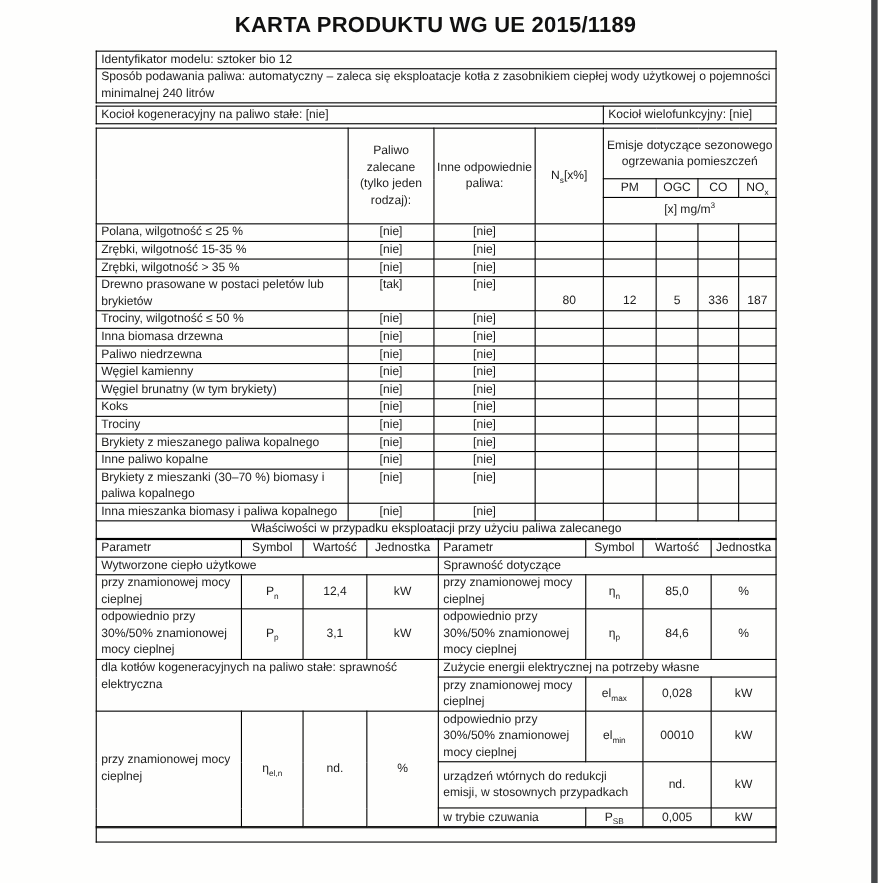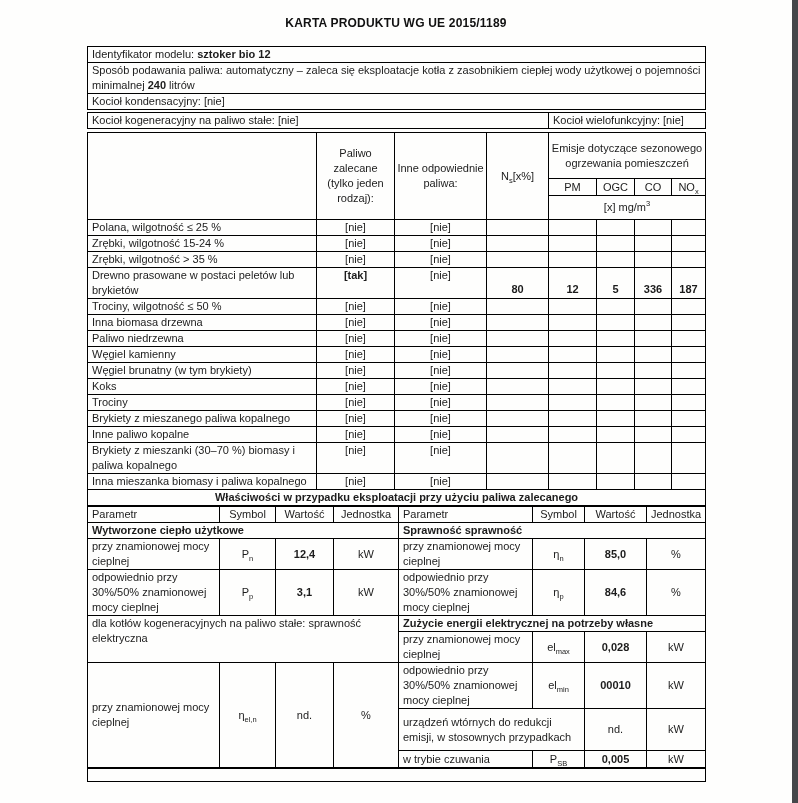--- a/index.html
+++ b/index.html
@@ -4,31 +4,31 @@
 <style>
   html,body{margin:0;padding:0;}
   body{
     width:798px;height:803px;background:#fefefd;overflow:hidden;
     font-family:"Liberation Sans","DejaVu Sans",sans-serif;color:#1c1c1c;
     position:relative;
   }
   .right-strip{position:absolute;top:0;right:0;width:6px;height:803px;background:#45474a;}
   .doc{margin-left:87px;width:618px;}
   h1{
-    font-size:12px;font-weight:bold;text-align:center;color:#111;
+    font-size:20px;font-weight:bold;text-align:center;color:#111;
     margin:13px 0 0 0;padding:0;height:33px;line-height:20px;letter-spacing:0.2px;
   }
   table{border-collapse:collapse;table-layout:fixed;width:618px;}
   td,th{
     border:1px solid #000;font-size:11px;line-height:15px;font-weight:normal;
     padding:0 2px;vertical-align:middle;overflow:hidden;color:#1c1c1c;
   }
   .tl{text-align:left;padding-left:4px;padding-right:4px;}
   .tc{text-align:center;}
-  .b{font-weight:bold;}
+  .b{font-weight:normal;}
   .vt{vertical-align:top;}
   .vb{vertical-align:bottom;padding-bottom:1px;}
   sub{font-size:7.5px;line-height:0;}
   sup{font-size:7.5px;line-height:0;}
   .gap2{height:2px;}
   .gap3{height:3px;}
   .r13{height:13px;} .r15{height:15px;} .r16{height:16px;} .r17{height:17px;}
   .r18{height:16px;} .r24{height:24px;} .r26{height:28px;} .r31{height:31px;}
   .r42{height:42px;} .r44{height:42px;} .r46{height:46px;}
 </style>
@@ -45,23 +45,20 @@
     <colgroup>
         <col style="width:618px">
       </colgroup>
     <tbody>
         <tr class="r16">
       <td class="tl"><span>Identyfikator modelu: </span><span class="b">sztoker bio 12</span></td>
     </tr>
     <tr class="r31">
       <td class="tl"><span>Sposób podawania paliwa: automatyczny –  zaleca się eksploatacje kotła z zasobnikiem ciepłej wody użytkowej o pojemności minimalnej </span><span class="b">240</span><span> litrów</span></td>
     </tr>
-    <tr class="r16">
-      <td class="tl">Kocioł kondensacyjny: [nie]</td>
-    </tr>
   </tbody>
     </table>
 
   <div class="gap2"></div>
 
   <table>
     <colgroup>
         <col style="width:461px">
         <col style="width:157px">
       </colgroup>
@@ -108,21 +105,21 @@
       <td class="tl">Polana, wilgotność ≤ 25 %</td>
       <td class="tc">[nie]</td>
       <td class="tc">[nie]</td>
       <td></td>
           <td></td>
           <td></td>
           <td></td>
           <td></td>
     </tr>
     <tr class="r16">
-      <td class="tl">Zrębki, wilgotność 15-24 %</td>
+      <td class="tl">Zrębki, wilgotność 15-35 %</td>
       <td class="tc">[nie]</td>
       <td class="tc">[nie]</td>
       <td></td>
           <td></td>
           <td></td>
           <td></td>
           <td></td>
     </tr>
     <tr class="r16">
       <td class="tl">Zrębki, wilgotność &gt; 35 %</td>
@@ -278,21 +275,21 @@
       <td class="tc">Symbol</td>
       <td class="tc">Wartość</td>
       <td class="tc">Jednostka</td>
       <td class="tl">Parametr</td>
       <td class="tc">Symbol</td>
       <td class="tc">Wartość</td>
       <td class="tc">Jednostka</td>
     </tr>
     <tr class="r15">
       <td colspan="4" class="tl b">Wytworzone ciepło użytkowe</td>
-      <td colspan="4" class="tl b">Sprawność sprawność</td>
+      <td colspan="4" class="tl b">Sprawność dotyczące</td>
     </tr>
     <tr class="r31">
       <td class="tl">przy znamionowej mocy cieplnej</td>
       <td class="tc"><span>P</span><sub>n</sub></td>
       <td class="tc b">12,4</td>
       <td class="tc">kW</td>
       <td class="tl">przy znamionowej mocy cieplnej</td>
       <td class="tc"><span>η</span><sub>n</sub></td>
       <td class="tc b">85,0</td>
       <td class="tc">%</td>

